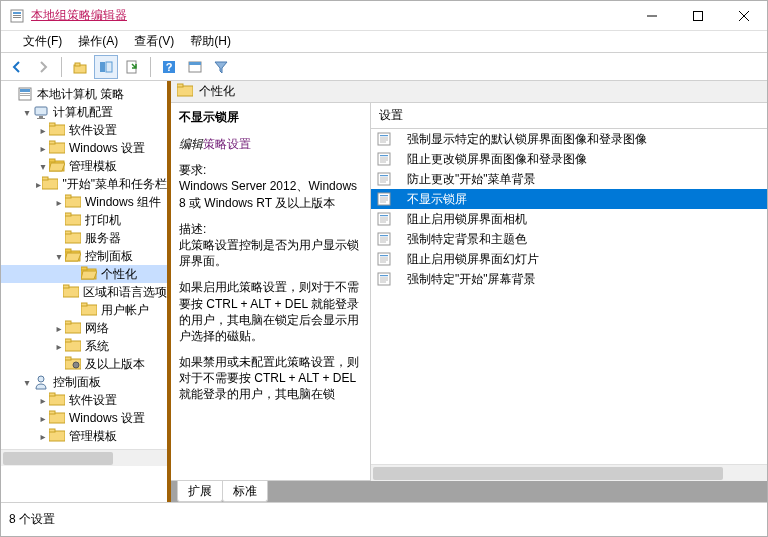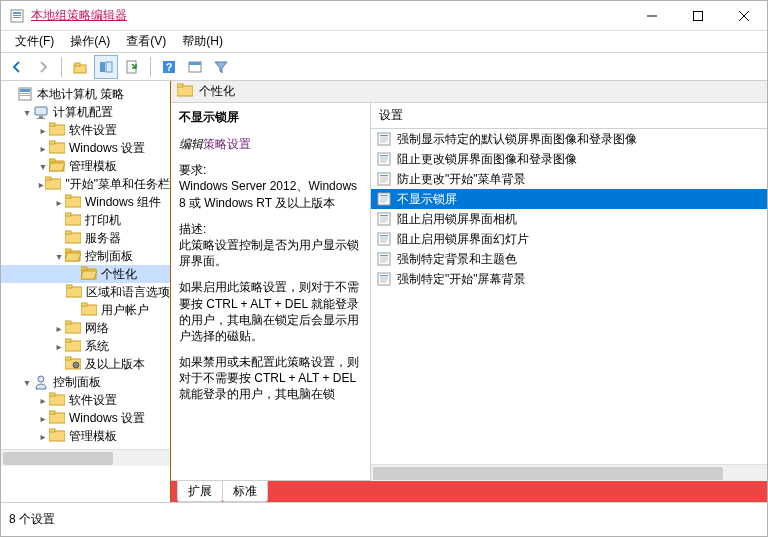--- a/index.html
+++ b/index.html
@@ -2,48 +2,48 @@
 <html><head>
 <meta charset="utf-8">
 <style>
   * { box-sizing: border-box; font-family: "Microsoft YaHei", "Segoe UI", sans-serif; }
   body { margin: 0; padding: 0; background: #fff; width: 768px; height: 537px; overflow: hidden; border: 1px solid #b0b0b0; display: flex; flex-direction: column; font-size: 12px; }
   .titlebar { height: 30px; display: flex; align-items: center; padding: 0 0 0 8px; border-bottom: 1px solid #e0e0e0; }
   .titlebar .title-icon { width: 16px; height: 16px; margin-right: 6px; }
   .titlebar .title-text { flex: 1; font-size: 12px; color: #be185d; text-decoration: underline; }
   .titlebar .win-btn { width: 46px; height: 30px; display: flex; align-items: center; justify-content: center; color: #222; }
   .titlebar .win-btn svg { width: 10px; height: 10px; }
-  .menubar { height: 22px; display: flex; align-items: flex-start; padding: 0 6px; border-bottom: 1px solid #d0d0d0; }
+  .menubar { height: 22px; display: flex; align-items: flex-start; padding: 0 14px; border-bottom: 1px solid #d0d0d0; }
   .menubar .menu-item { padding: 2px 8px; font-size: 12px; color: #000; }
   .toolbar { height: 28px; display: flex; align-items: center; padding: 0 4px; border-bottom: 1px solid #d0d0d0; gap: 2px; }
   .toolbar .tb-btn { width: 24px; height: 24px; display: flex; align-items: center; justify-content: center; }
   .toolbar .tb-sep { width: 1px; height: 20px; background: #c0c0c0; margin: 0 4px; }
   .main { flex: 1; display: flex; overflow: hidden; }
-  .tree-panel { width: 170px; border-right: 1px solid #a16207; overflow: auto; padding: 4px 0; white-space: nowrap;}
+  .tree-panel { width: 170px; border-right: 4px solid #a16207; overflow: auto; padding: 4px 0; white-space: nowrap;}
   .tree-row { display: flex; align-items: center; padding: 1px 0; font-size: 12px; height: 18px; }
   .tree-row .tw { display:inline-block; width: 12px; text-align:center; color:#666; font-size:10px;}
   .tree-row .sp { display:inline-block; }
   .tree-row .icon { width: 16px; height: 16px; margin-right: 4px; flex-shrink:0;}
   .tree-row.selected { background: #c7deff; }
   .tree-row .label { }
   .right-panel { flex: 1; display: flex; flex-direction: column; overflow: hidden; }
   .path-header { height: 22px; background: #f0f0f0; border-bottom: 1px solid #d0d0d0; display: flex; align-items: center; padding: 0 6px; gap:6px;}
   .content-split { flex: 1; display: flex; overflow: hidden;}
   .detail-pane { width: 200px; border-right: 1px solid #d0d0d0; padding: 6px 8px; overflow: auto; font-size: 12px; }
   .detail-pane .heading { font-weight: bold; margin-bottom: 10px; font-size: 12px; }
   .detail-pane .edit-link { color: #701a75; cursor: pointer; }
   .detail-pane .lbl { display:inline;font-style:italic;}
   .detail-pane p { margin: 0 0 10px 0; line-height: 1.35; }
   .list-pane { flex: 1; overflow: auto; position: relative; }
   .list-header { padding: 4px 8px; color: #000000; }
   .list-pane .rule { border-bottom: 1px solid #d0d0d0; }
-  .list-row { display: flex; align-items: center; height: 20px; padding: 0 6px; font-size: 12px; gap:6px;}
+  .list-row { display: flex; align-items: center; height: 20px; padding: 0 6px; font-size: 12px; gap:16px;}
   .list-row.selected { background: #0078d7; color: #fff; }
   .list-row .licon { width:14px; height:14px; flex-shrink:0;}
-  .tab-strip { height: 22px; border-top: 1px solid #d0d0d0; display: flex; align-items: flex-end; padding: 0 6px; background:#ef4444; margin-top:-1px;}
+  .tab-strip { height: 22px; border-top: 1px solid #d0d0d0; display: flex; align-items: flex-end; padding: 0 6px; background:#a3a3a3; margin-top:-1px;}
   .tab { padding: 2px 10px 1px 10px; font-size: 12px; border-left:1px solid #d0d0d0; border-right:1px solid #d0d0d0; border-bottom:1px solid #d0d0d0; margin-right:-1px; background:#fff; border-radius:0 0 3px 3px;}
   .tab.active { background:#fff; font-weight:normal; }
   .statusbar { height: 34px; border-top: 1px solid #d0d0d0; display: flex; align-items: center; padding: 0 8px; font-size: 12px; }
   .hscroll-stub { height: 17px; border-top: 1px solid #e0e0e0; background: #f0f0f0; position:relative;}
   .hscroll-stub .thumb { position:absolute; top:2px; height:13px; background:#cdcdcd; border-radius:2px;}
 </style>
 </head>
 <body>
 
 <div class="titlebar">
@@ -404,31 +404,31 @@
                 <span>阻止启用锁屏界面相机</span>
               </div>
               <div class="list-row">
                 <span class="licon"><svg width="14" height="14" viewBox="0 0 14 14">
                     <rect x="1" y="1" width="12" height="12" fill="#fff" stroke="#999"></rect>
                     <rect x="3" y="3" width="8" height="1.2" fill="#5a9bd5"></rect>
                     <rect x="3" y="5.5" width="8" height="1" fill="#bbb"></rect>
                     <rect x="3" y="7.5" width="8" height="1" fill="#bbb"></rect>
                     <rect x="3" y="9.5" width="6" height="1" fill="#bbb"></rect>
                   </svg></span>
+                <span>强制特定背景和主题色</span>
+              </div>
+              <div class="list-row">
+                <span class="licon"><svg width="14" height="14" viewBox="0 0 14 14">
+                    <rect x="1" y="1" width="12" height="12" fill="#fff" stroke="#999"></rect>
+                    <rect x="3" y="3" width="8" height="1.2" fill="#5a9bd5"></rect>
+                    <rect x="3" y="5.5" width="8" height="1" fill="#bbb"></rect>
+                    <rect x="3" y="7.5" width="8" height="1" fill="#bbb"></rect>
+                    <rect x="3" y="9.5" width="6" height="1" fill="#bbb"></rect>
+                  </svg></span>
                 <span>阻止启用锁屏界面幻灯片</span>
-              </div>
-              <div class="list-row">
-                <span class="licon"><svg width="14" height="14" viewBox="0 0 14 14">
-                    <rect x="1" y="1" width="12" height="12" fill="#fff" stroke="#999"></rect>
-                    <rect x="3" y="3" width="8" height="1.2" fill="#5a9bd5"></rect>
-                    <rect x="3" y="5.5" width="8" height="1" fill="#bbb"></rect>
-                    <rect x="3" y="7.5" width="8" height="1" fill="#bbb"></rect>
-                    <rect x="3" y="9.5" width="6" height="1" fill="#bbb"></rect>
-                  </svg></span>
-                <span>强制特定背景和主题色</span>
               </div>
               <div class="list-row">
                 <span class="licon"><svg width="14" height="14" viewBox="0 0 14 14">
                     <rect x="1" y="1" width="12" height="12" fill="#fff" stroke="#999"></rect>
                     <rect x="3" y="3" width="8" height="1.2" fill="#5a9bd5"></rect>
                     <rect x="3" y="5.5" width="8" height="1" fill="#bbb"></rect>
                     <rect x="3" y="7.5" width="8" height="1" fill="#bbb"></rect>
                     <rect x="3" y="9.5" width="6" height="1" fill="#bbb"></rect>
                   </svg></span>
                 <span>强制特定"开始"屏幕背景</span>

